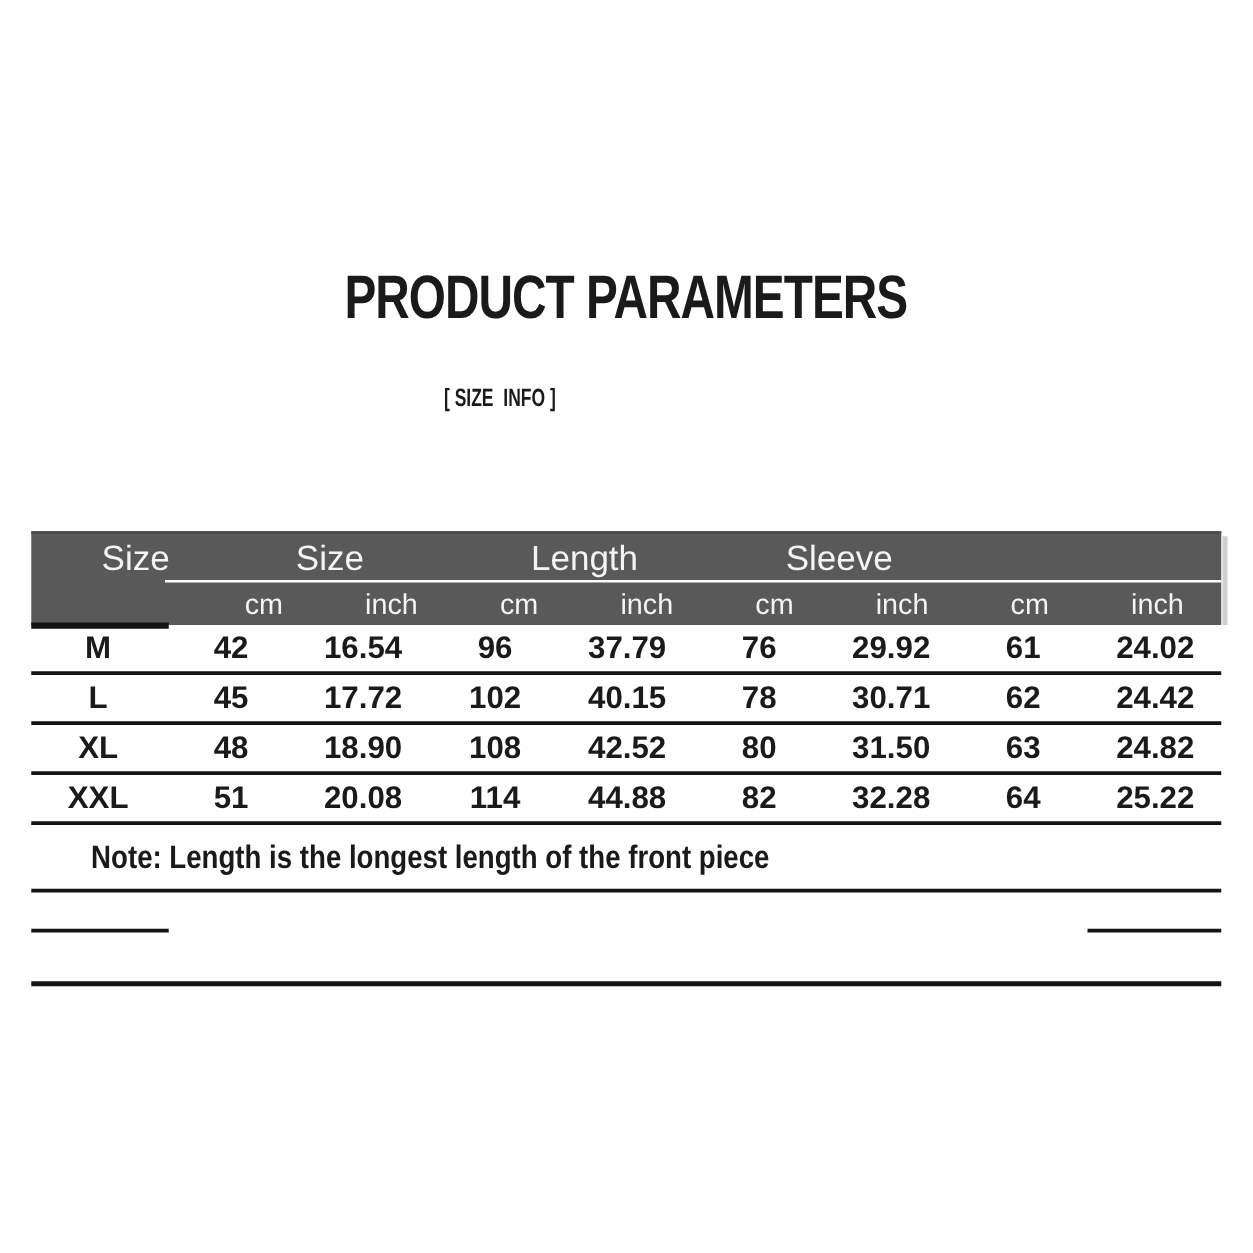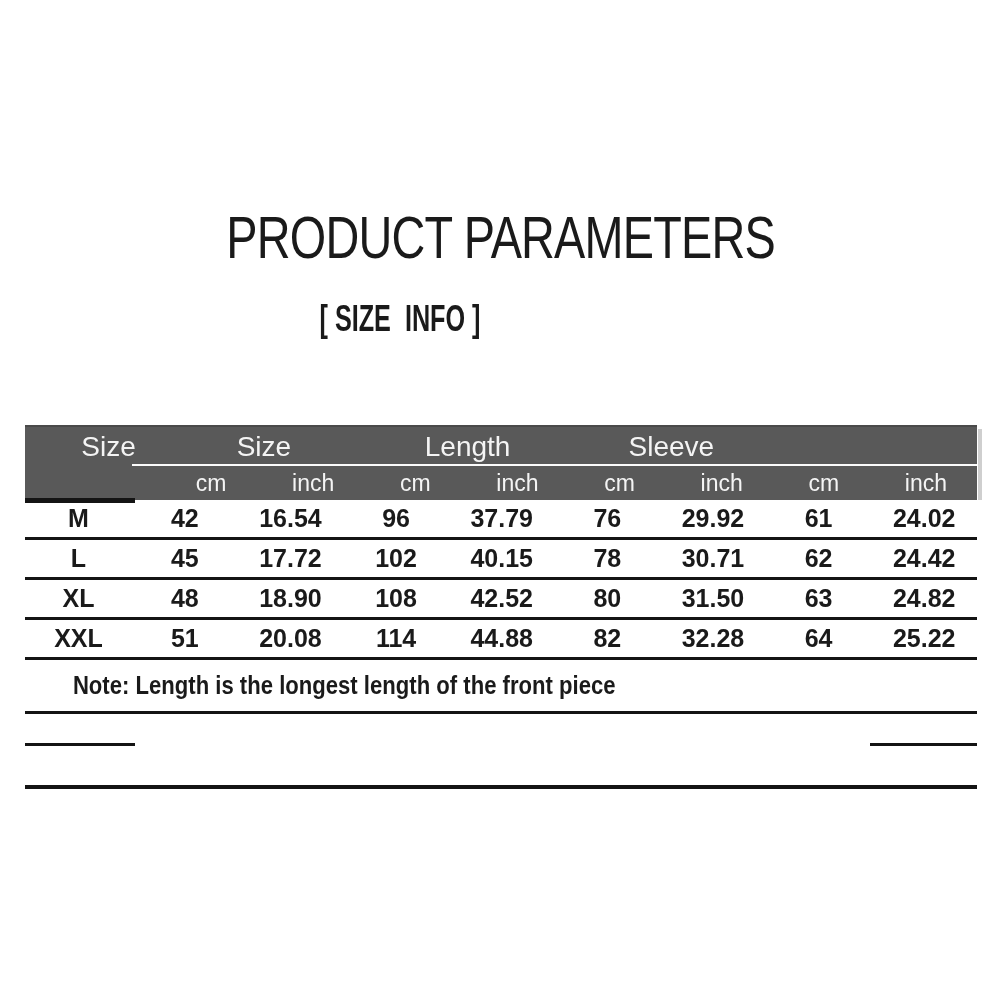--- a/index.html
+++ b/index.html
@@ -12,30 +12,30 @@
     font-family: "Liberation Sans", sans-serif;
     color: var(--body-text, #1a1a1a);
   }
   .squeeze { display: inline-block; transform-origin: center; white-space: pre; }
 
   .title {
     position: absolute;
     top: 198px; left: 0; width: 1002px;
     margin: 0;
     text-align: center;
-    font-size: 60px; line-height: 80px; font-weight: 400;
+    font-size: 49px; line-height: 80px; font-weight: 700;
     color: var(--body-text, #141414);
   }
   .title .squeeze { transform: scaleX(0.78); letter-spacing: -1px; }
 
   .subtitle {
     position: absolute;
     top: 302px; left: 0; width: 800px;
     text-align: center;
-    font-size: 36px; line-height: 34px; font-weight: 700;
+    font-size: 20px; line-height: 34px; font-weight: 700;
     color: var(--body-text, #141414);
   }
   .subtitle .squeeze { transform: scaleX(0.70); }
 
   .size-table {
     position: absolute;
     left: 25px; top: 425px; width: 952px; height: 380px;
   }
 
   .thead {

